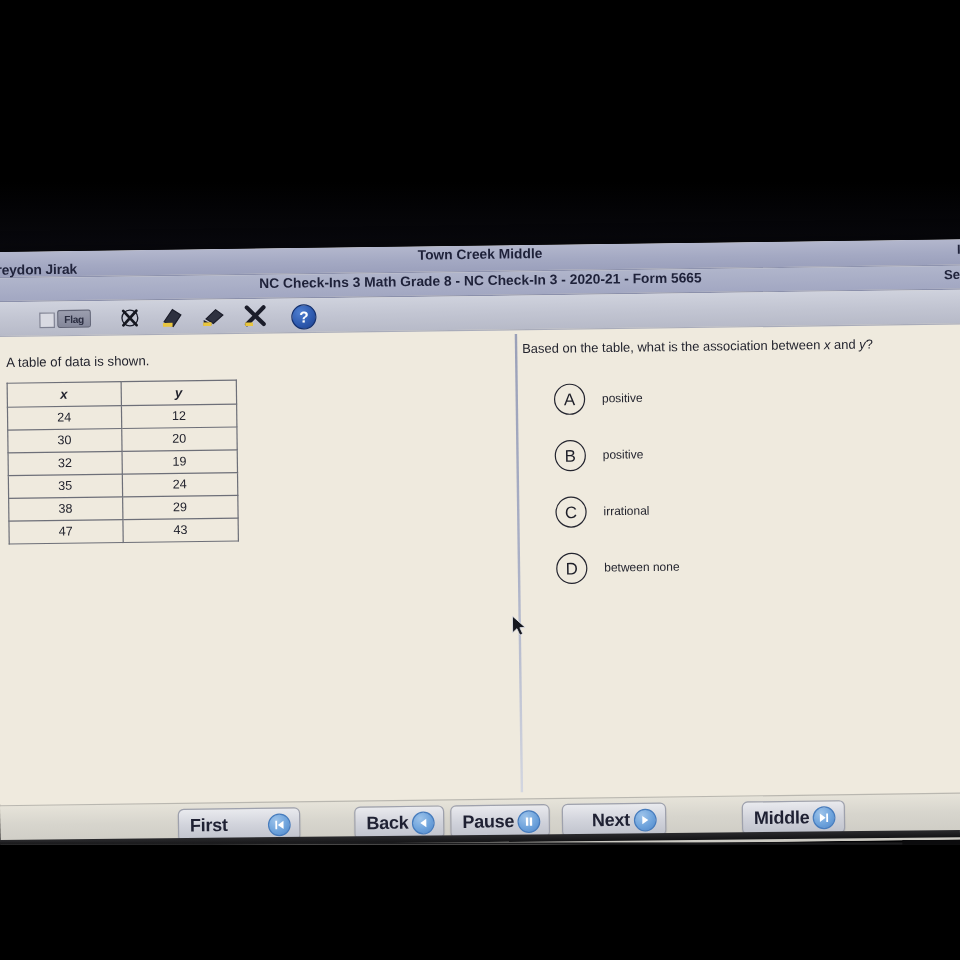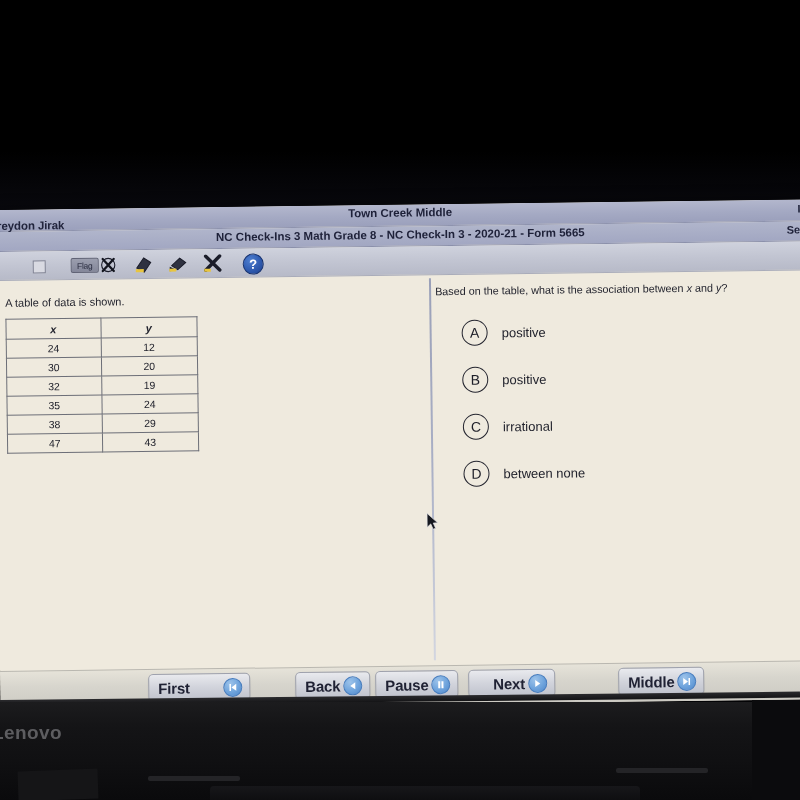--- a/index.html
+++ b/index.html
@@ -8,21 +8,21 @@
     width: 800px;
     height: 800px;
     overflow: hidden;
     background: #000;
     font-family: "Liberation Sans", sans-serif;
   }
 
   #stage {
     position: relative;
     width: 800px;
-    height: 800px;
+    height: 704px;
     background: #050507;
     overflow: hidden;
   }
 
   
   .dark-top {
     position: absolute;
     left: 0; top: 0;
     width: 800px; height: 216px;
     background: linear-gradient(180deg, #000 0%, #000 70%, #0a0a10 100%);
@@ -126,29 +126,29 @@
     justify-content: center;
   }
   .tb-check {
     left: 38px;
     width: 11px; height: 11px;
     top: 9px;
     background: #d9dae2;
     border: 1px solid #7e8192;
   }
   .tb-flag {
-    left: 76px;
+    left: 53px;
     top: 7px;
     width: 26px; height: 13px;
     background: linear-gradient(180deg, #9b9eae 0%, #84879a 100%);
     border: 1px solid #5f6274;
     border-radius: 2px;
     color: #2a2d40;
     font-size: 8.5px;
-    font-weight: normal;
+    font-weight: bold;
     letter-spacing: -0.3px;
   }
   .tb-x1 { left: 104px; width: 18px; }
   .tb-hl1 { left: 138px; width: 22px; }
   .tb-hl2 { left: 172px; width: 22px; }
   .tb-x2 { left: 208px; width: 20px; }
   .tb-help {
     left: 248px;
     top: 5px;
     width: 19px; height: 19px;
@@ -235,21 +235,21 @@
     display: flex;
     align-items: center;
     justify-content: center;
     font-size: 14px;
     color: #1d1e28;
     background: transparent;
     flex: 0 0 auto;
   }
   .choice-label {
     margin-left: 14px;
-    font-size: 13px;
+    font-size: 10px;
     color: #23242e;
     white-space: nowrap;
   }
 
   
   .cursor {
     position: absolute;
     left: 428px; top: 308px;
     width: 0; height: 0;
     pointer-events: none;

